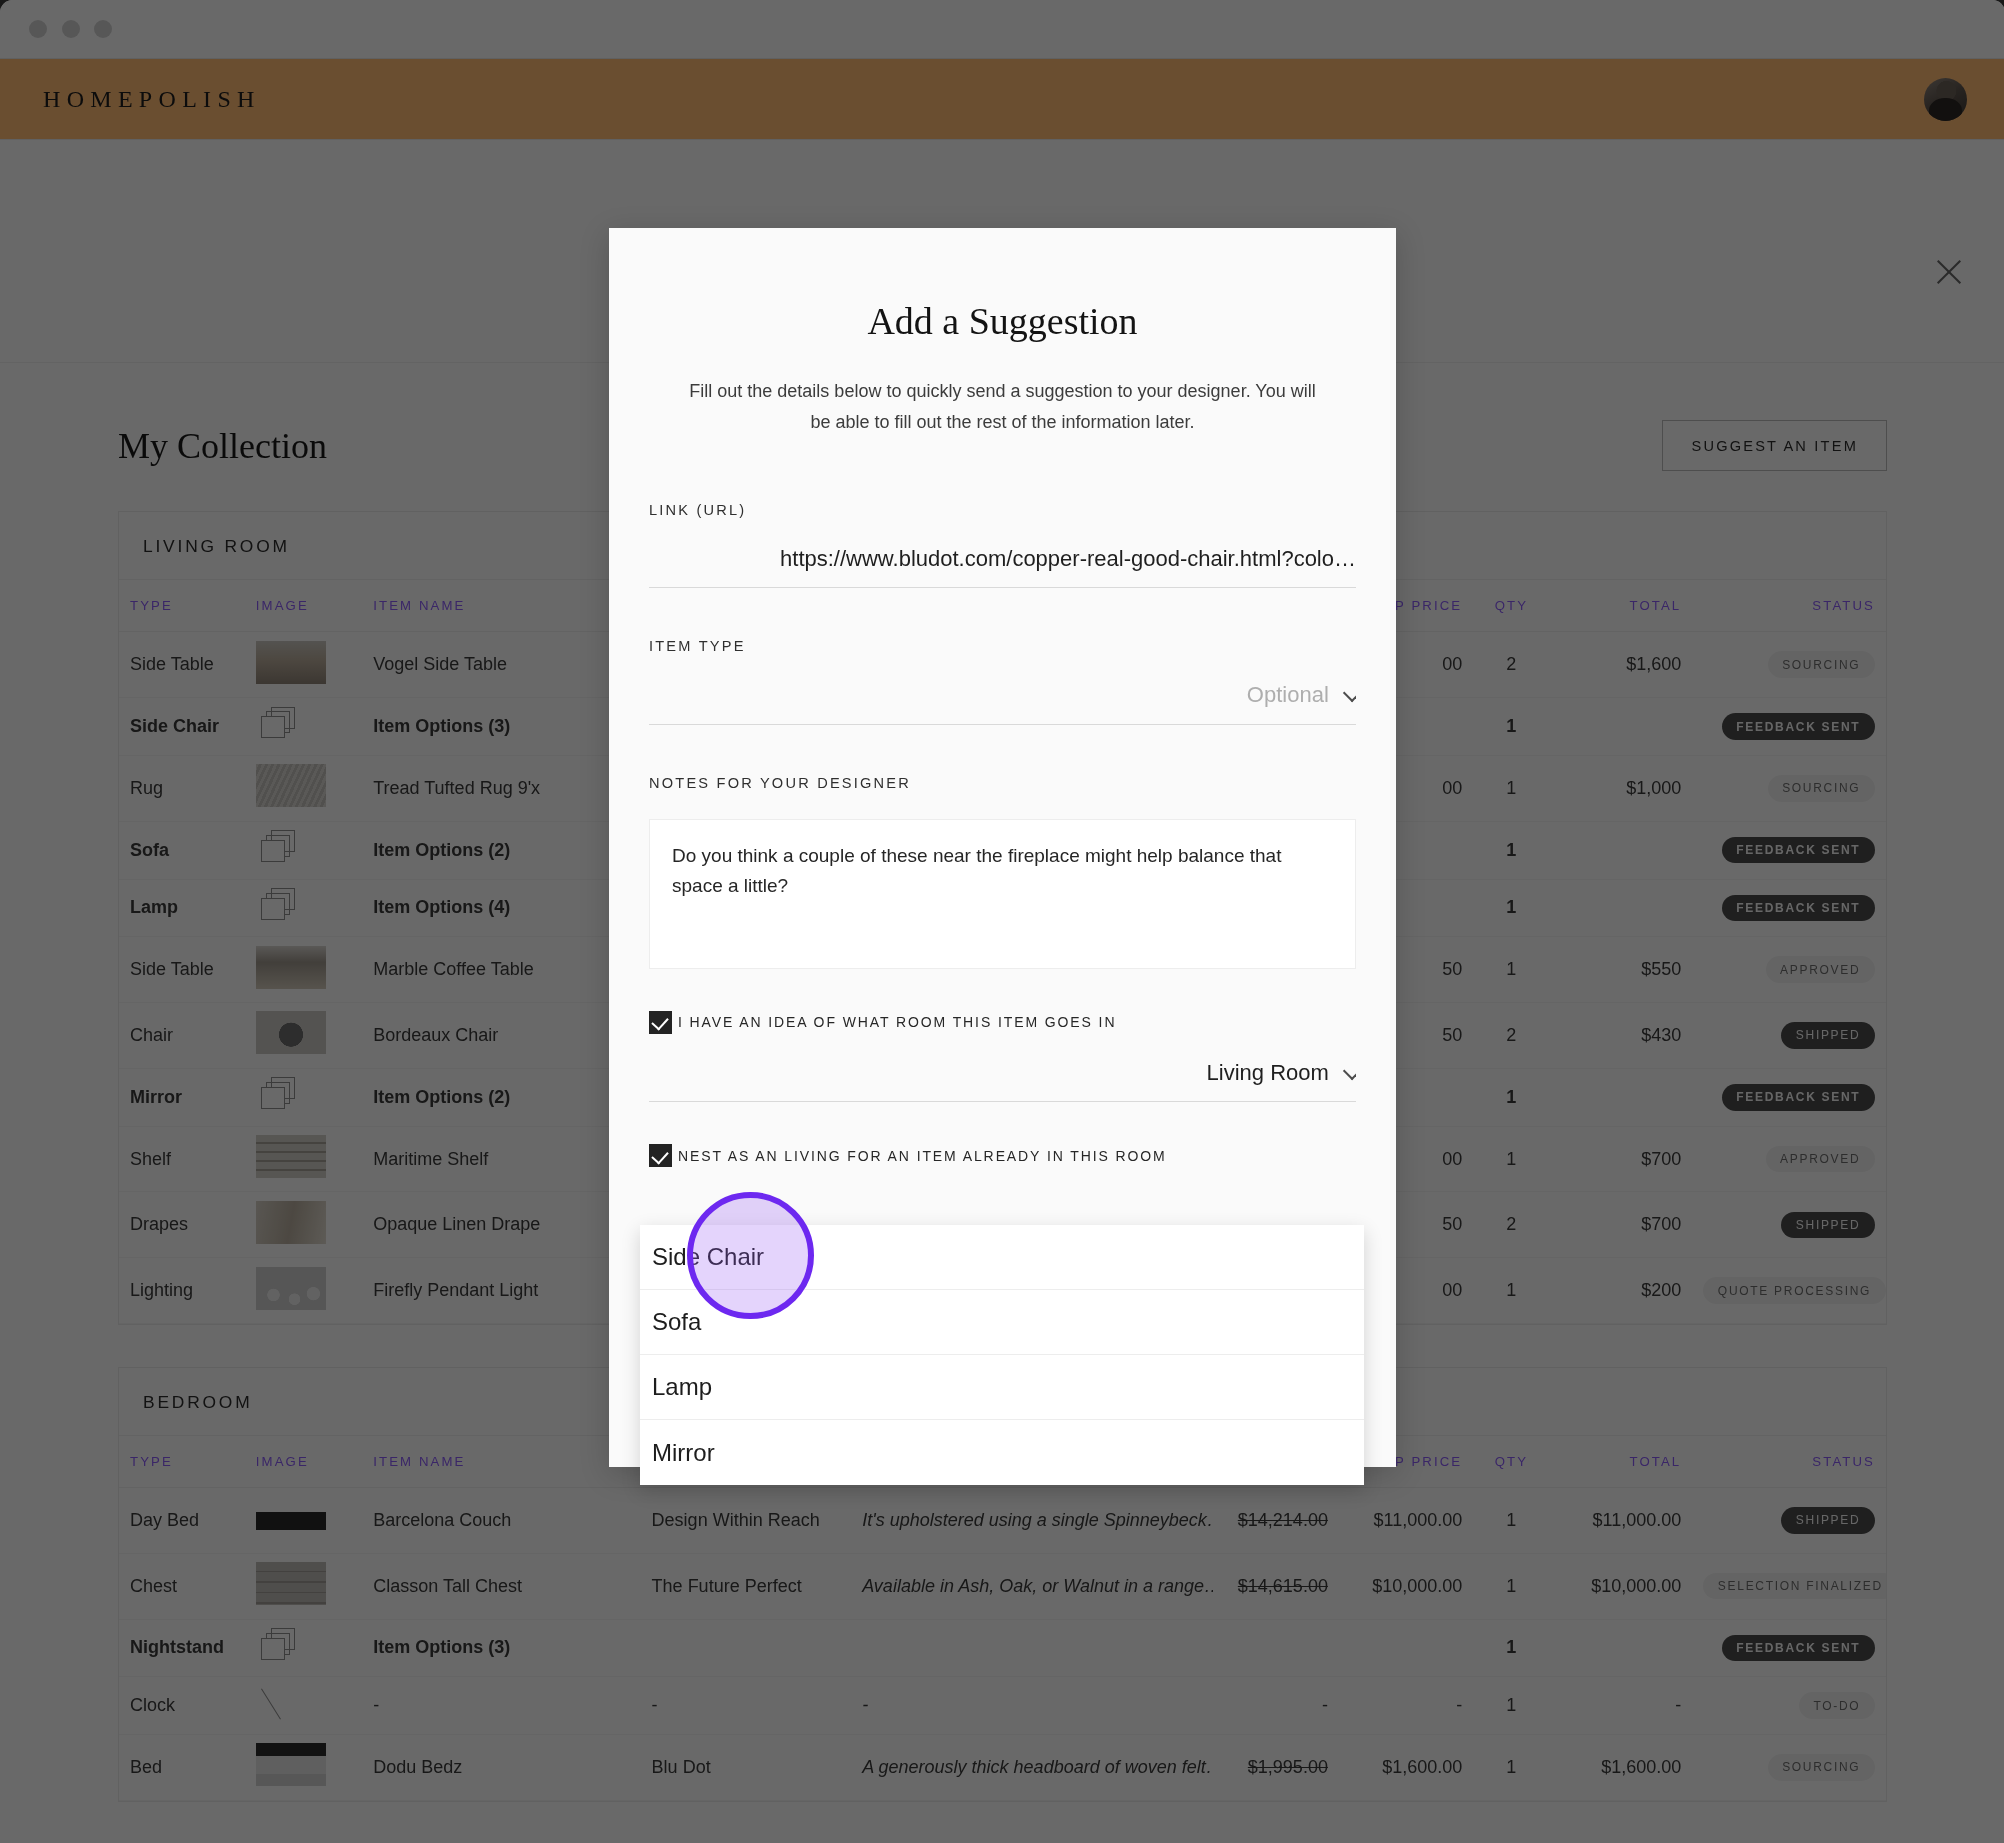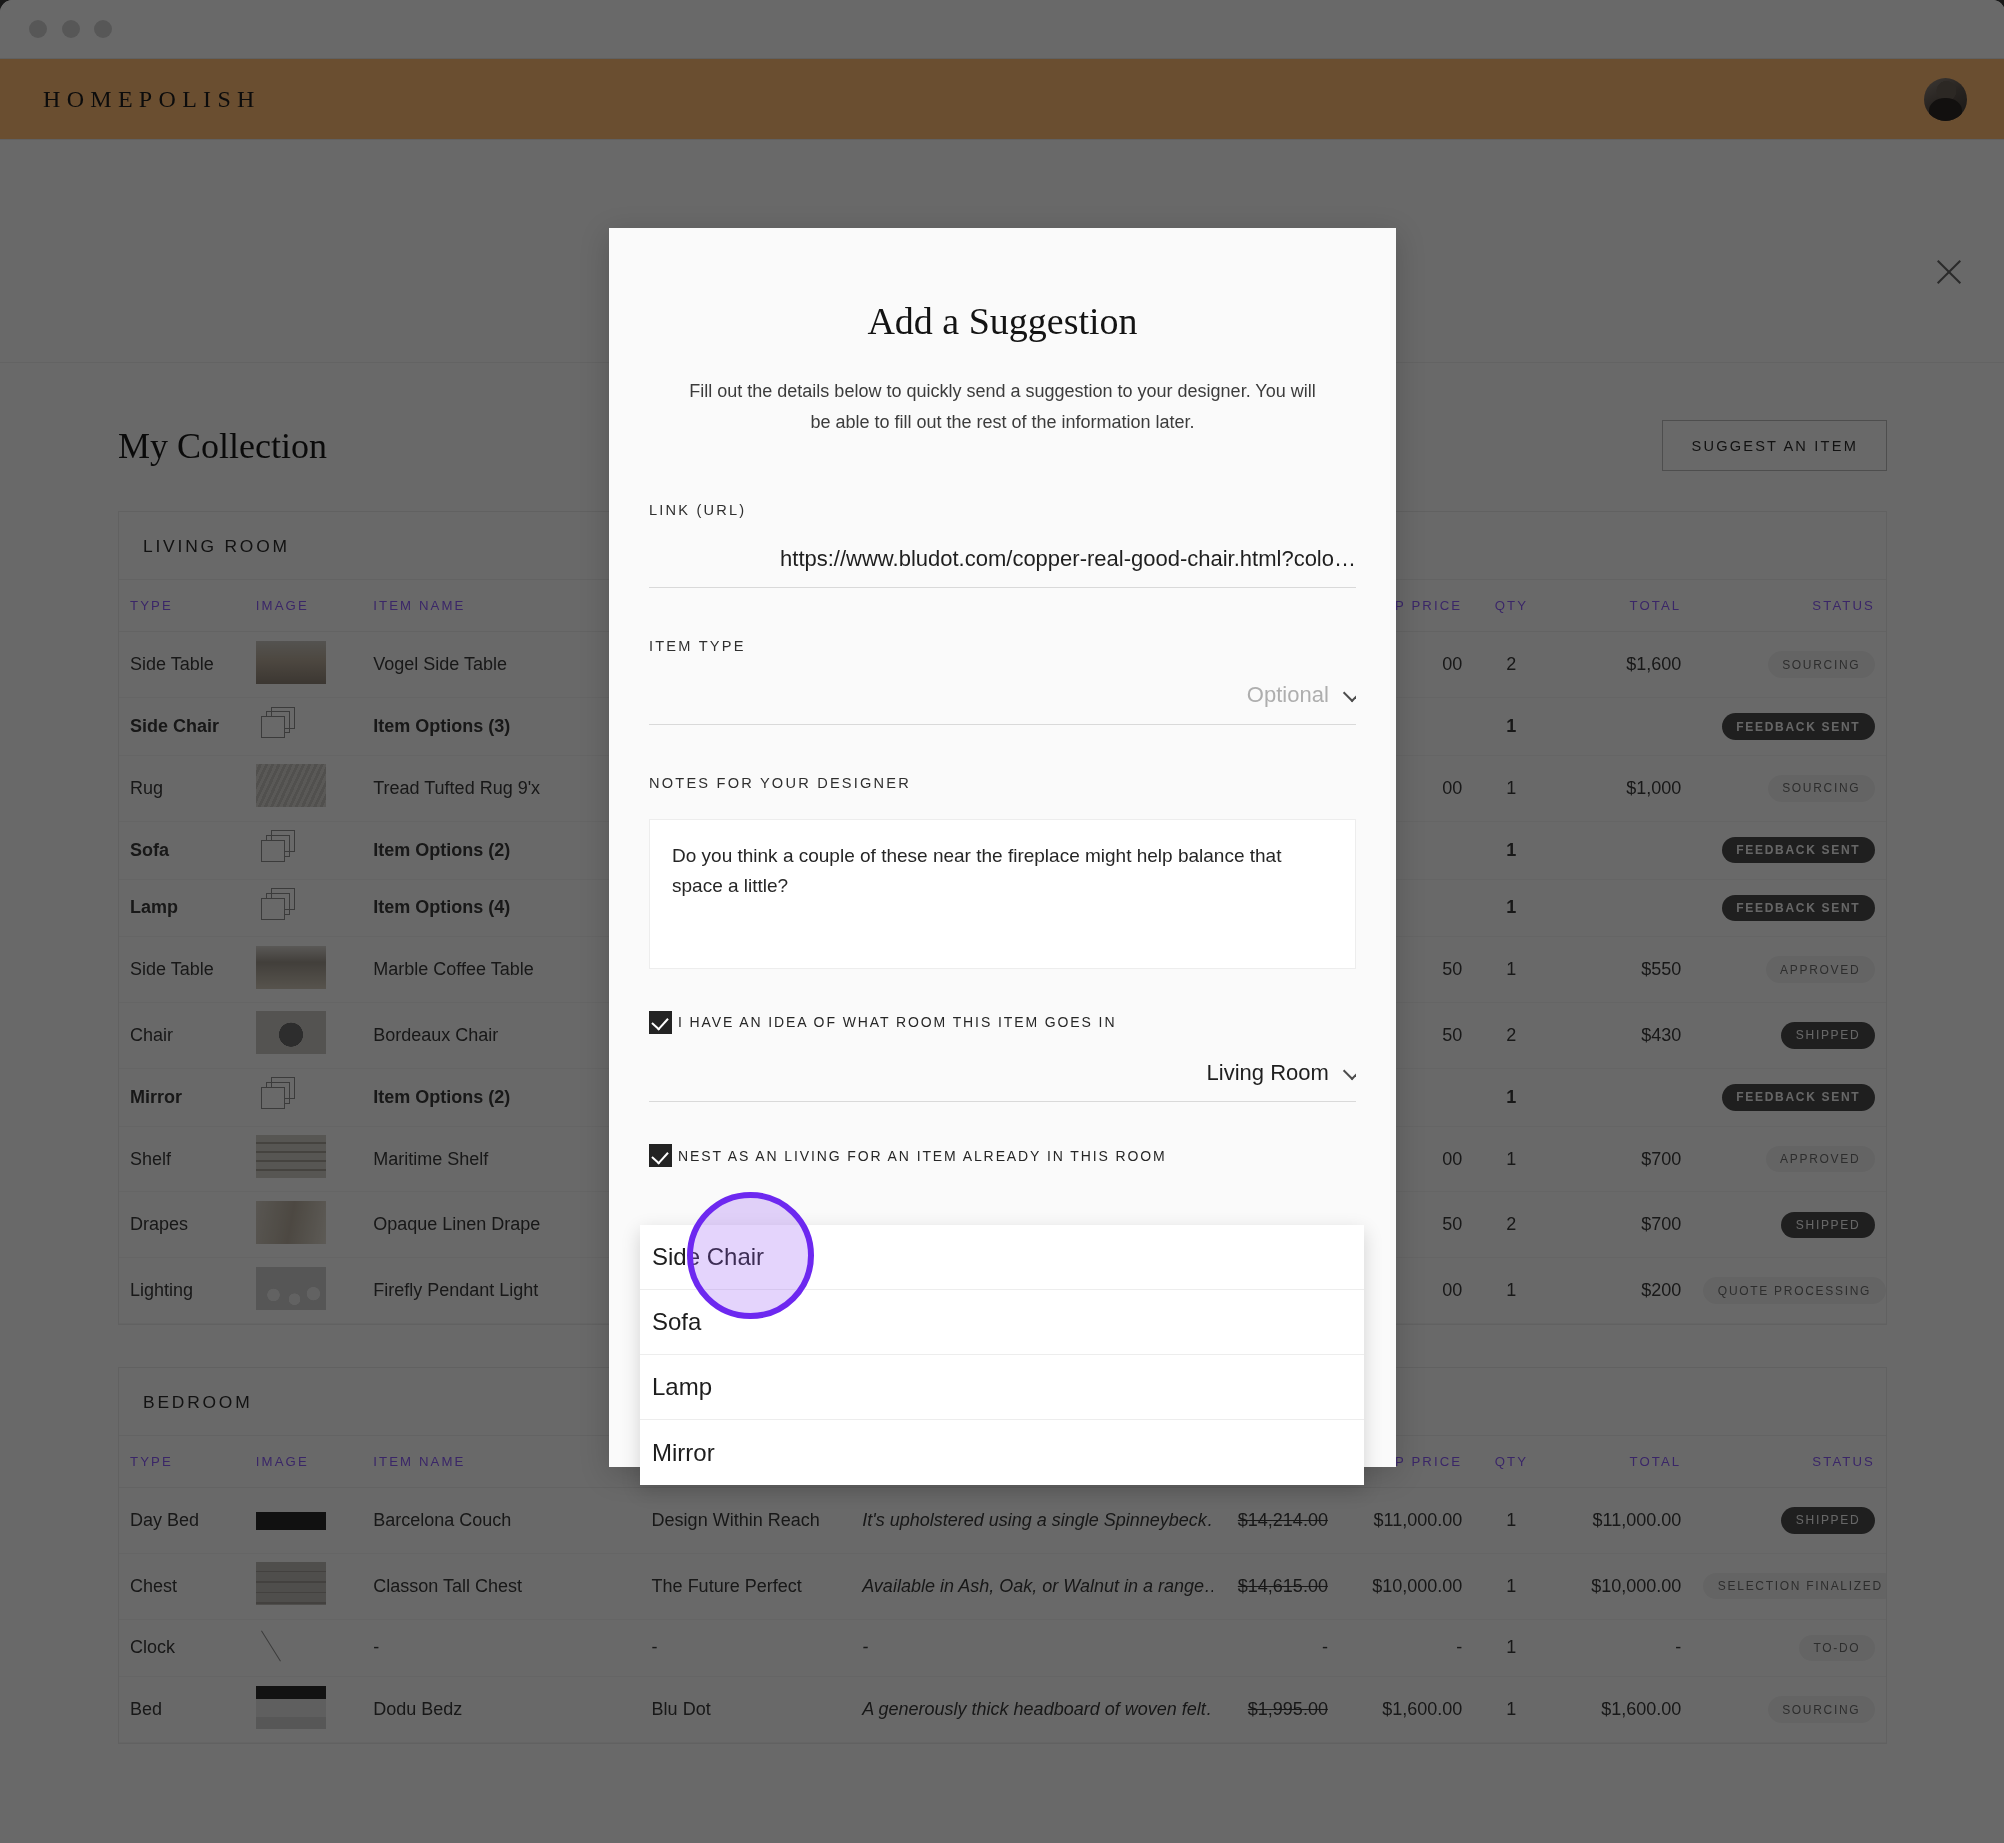--- a/index.html
+++ b/index.html
@@ -551,20 +551,32 @@
                 <td><span class="thumb chest"></span></td>
                 <td>Classon Tall Chest</td>
                 <td>The Future Perfect</td>
                 <td class="details">Available in Ash, Oak, or Walnut in a range…</td>
                 <td class="money strike">$14,615.00</td>
                 <td class="money">$10,000.00</td>
                 <td class="num">1</td>
                 <td class="money">$10,000.00</td>
                 <td class="st"><span class="badge light">SELECTION FINALIZED</span></td>
               </tr>
+              <tr class="bold-row">
+                <td>Nightstand</td>
+                <td><span class="stack-icon"><i></i><i></i><i></i></span></td>
+                <td>Item Options (3)</td>
+                <td></td>
+                <td class="details"></td>
+                <td class="money "></td>
+                <td class="money"></td>
+                <td class="num">1</td>
+                <td class="money"></td>
+                <td class="st"><span class="badge dark">FEEDBACK SENT</span></td>
+              </tr>
               <tr class="">
                 <td>Clock</td>
                 <td><span class="slash-icon"></span></td>
                 <td>-</td>
                 <td>-</td>
                 <td class="details">-</td>
                 <td class="money ">-</td>
                 <td class="money">-</td>
                 <td class="num">1</td>
                 <td class="money">-</td>

